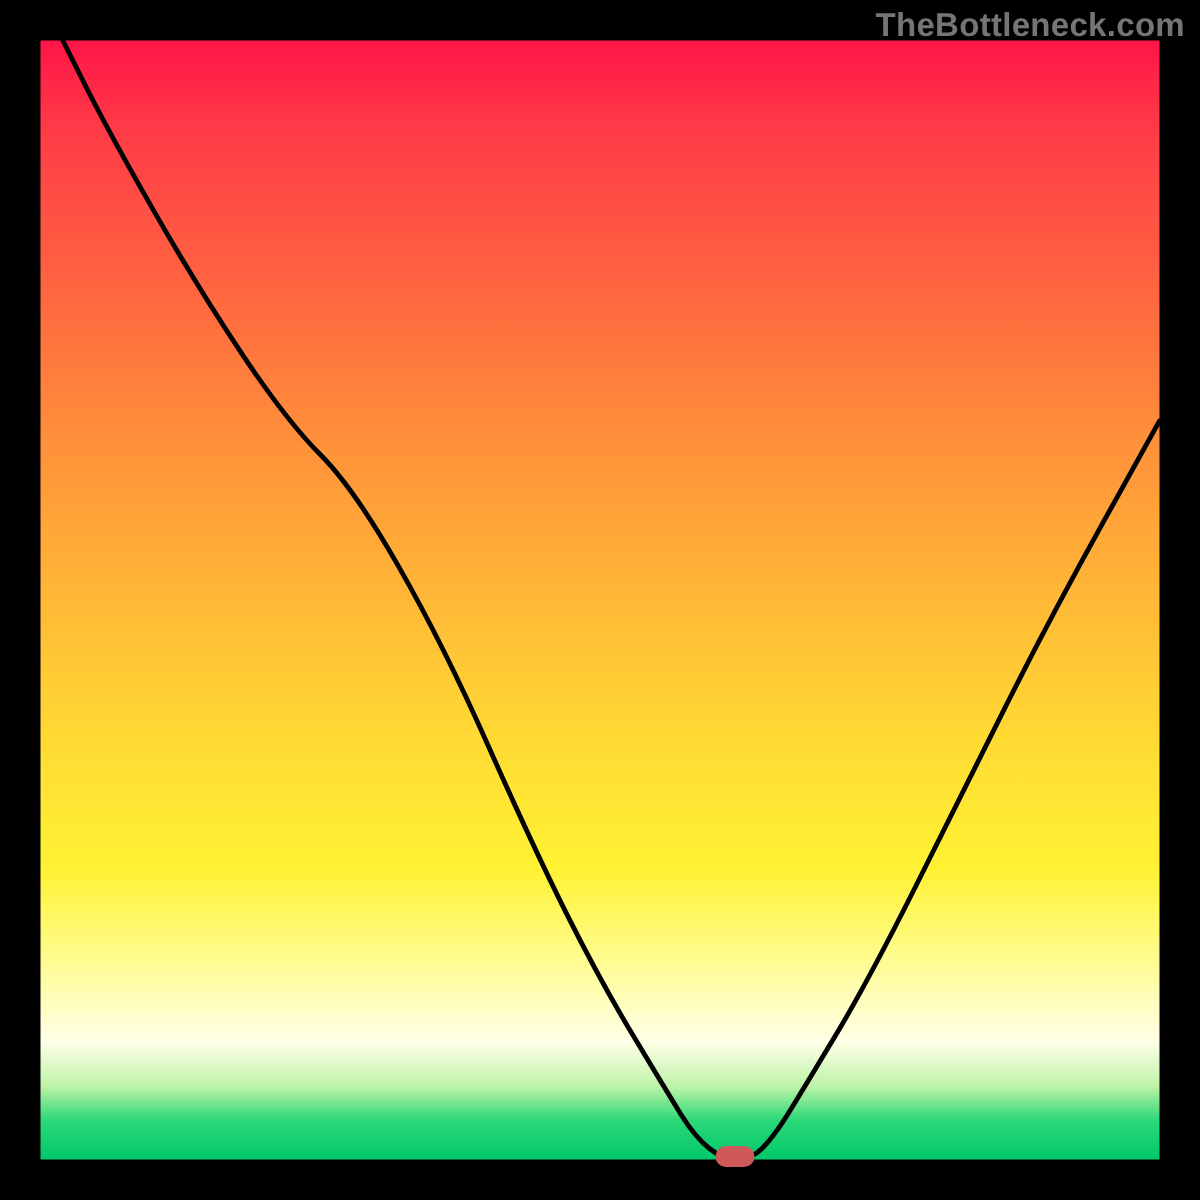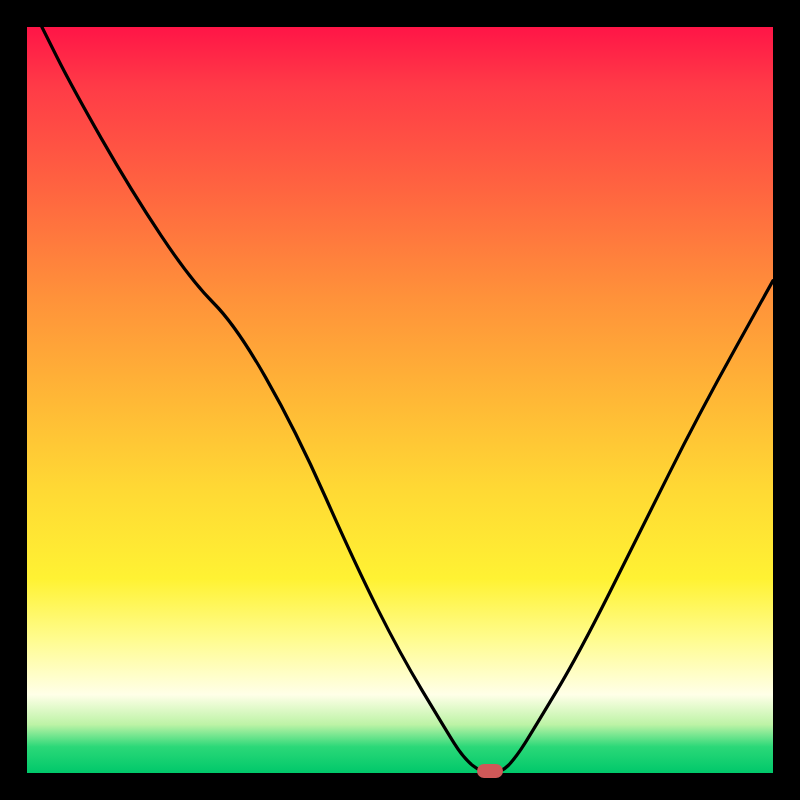--- a/index.html
+++ b/index.html
@@ -71,20 +71,21 @@
     border-radius: 7px;
     background: #cf5858;
     transform: translate(-50%, -50%);
   }
 </style>
 </head>
 <body>
 
 <div class="frame">
 
+  <div class="attribution">TheBottleneck.com</div>
 
   <div class="plot">
     <div class="gradient-bg"></div>
 
     <svg class="curve-svg" viewBox="0 0 746 746" preserveAspectRatio="none">
       <path id="curve-path" fill="none" stroke="#000" stroke-width="3.2" stroke-linecap="round" stroke-linejoin="round" d="M 14.9 0.0 Q 14.9 0.0 29.8 29.8 Q 44.8 59.7 74.6 111.9 Q 104.4 164.1 134.3 208.9 Q 164.1 253.6 186.5 276.0 Q 208.9 298.4 238.7 350.6 Q 268.6 402.8 298.4 470.0 Q 328.2 537.1 350.6 581.9 Q 373.0 626.6 395.4 663.9 Q 417.8 701.2 427.1 716.2 Q 436.4 731.1 445.7 738.5 Q 455.1 746.0 464.4 746.0 Q 473.7 746.0 481.2 738.5 Q 488.6 731.1 498.0 716.2 Q 507.3 701.2 529.7 663.9 Q 552.0 626.6 581.9 567.0 Q 611.7 507.3 641.6 447.6 Q 671.4 387.9 708.7 320.8 T 746.0 253.6"></path>
     </svg>
 
     <div id="marker" class="marker" style="left: 462.52px; top: 744px;"></div>
   </div>

